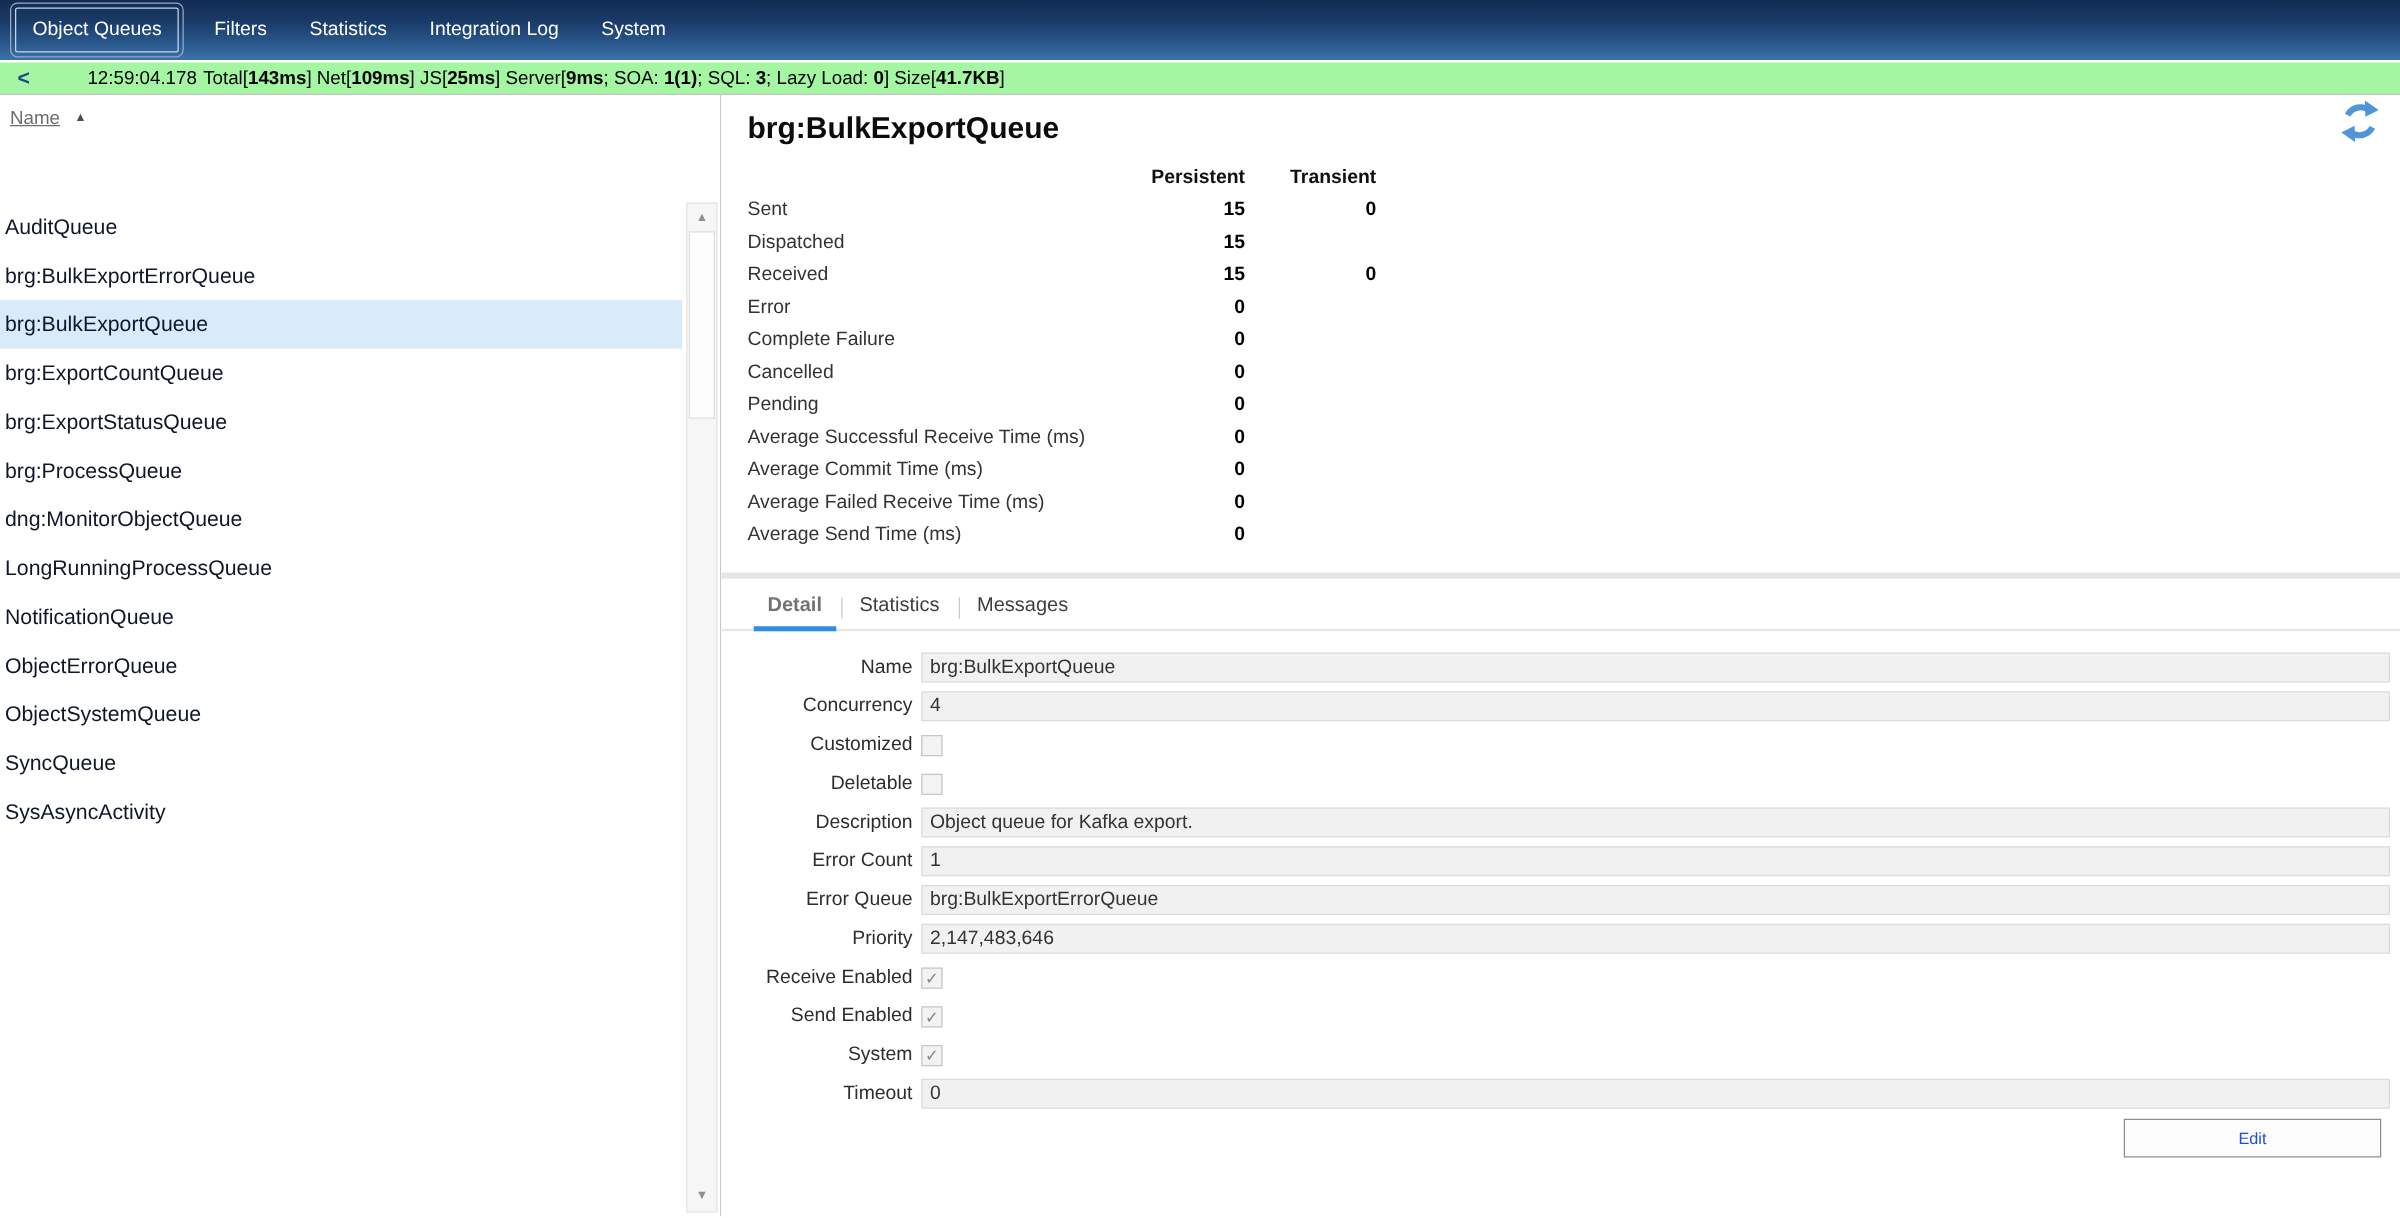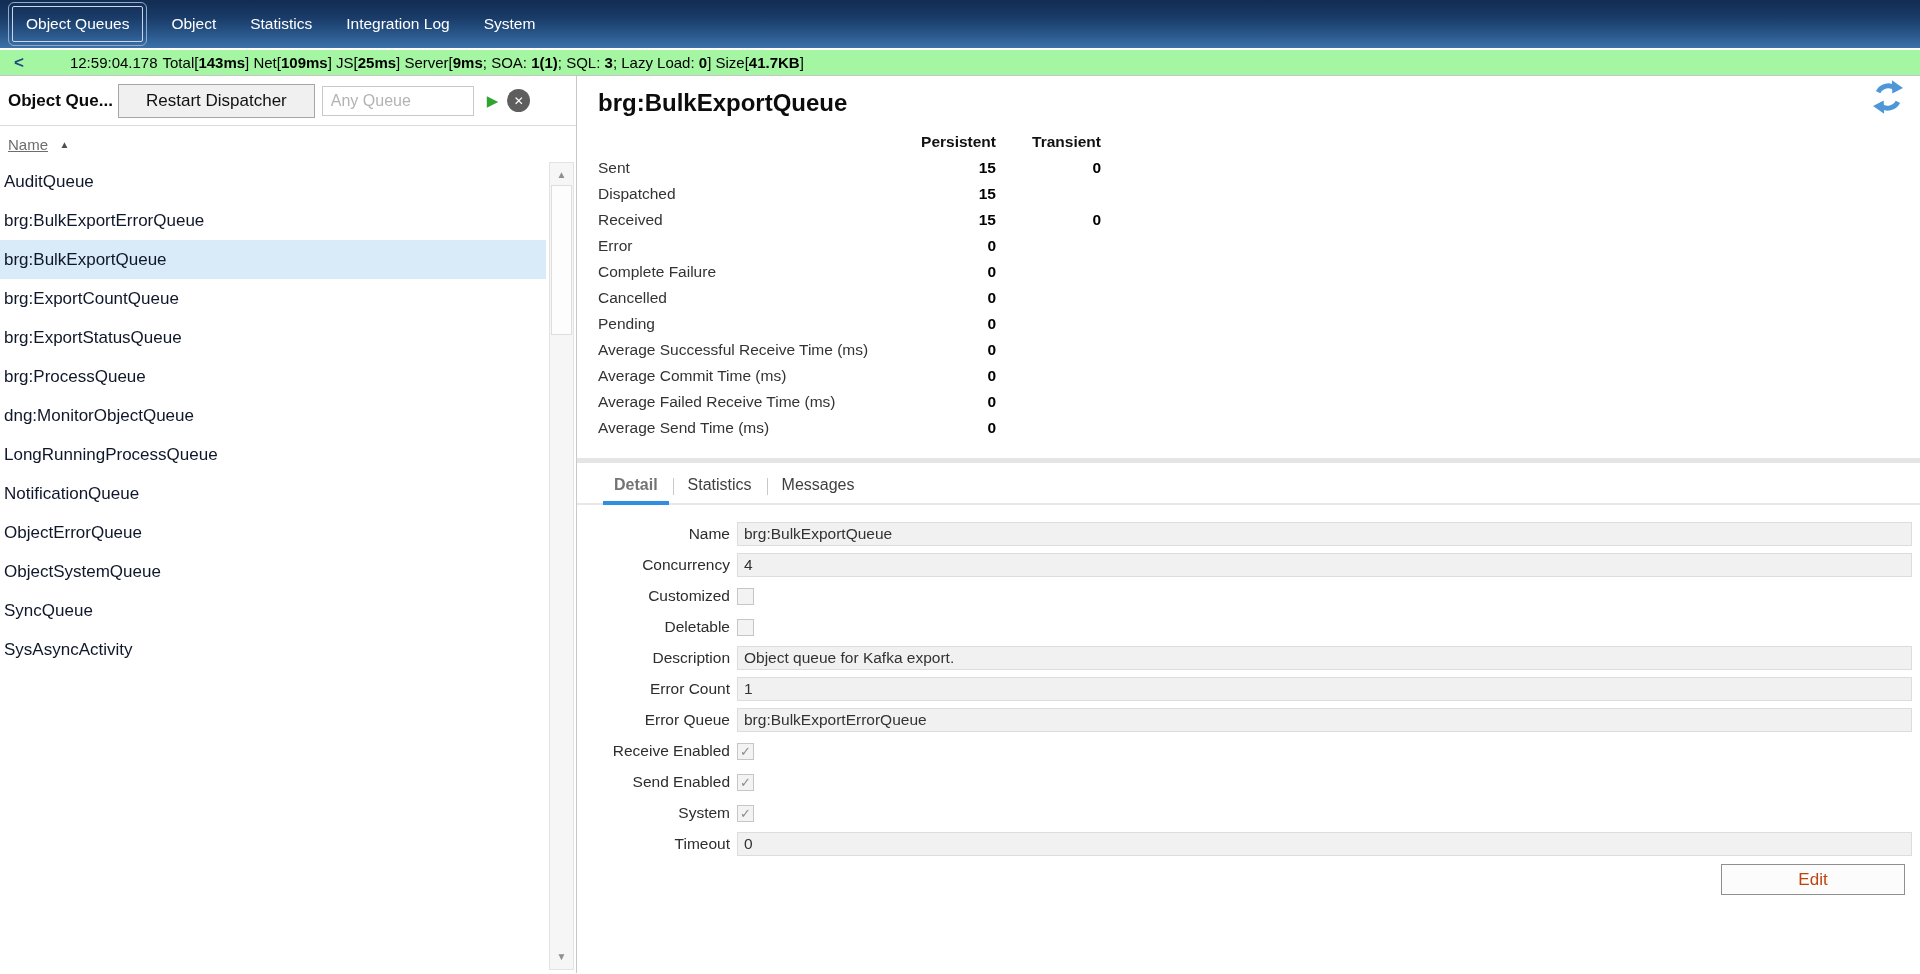--- a/index.html
+++ b/index.html
@@ -109,37 +109,37 @@
   }
   .checkbox {
     width:17px; height:17px; background:#f3f3f3; border:1px solid #c6c6c6;
     display:flex; align-items:center; justify-content:center; cursor:default;
   }
   .checkbox .check { font-size:13px; color:#8a8a8a; font-weight:700; line-height:1; visibility:hidden; }
   .checkbox.checked .check { visibility:visible; }
 
   .edit-row { display:flex; justify-content:flex-end; padding-right:15px; margin-top:8px; }
   .edit-btn {
-    width:184px; height:31px; background:#fcfcfc; border:1px solid #8f8f8f;
-    font-size:17px; color:#c2410c; font-family:inherit; cursor:default;
+    width:206px; height:31px; background:#fcfcfc; border:1px solid #8f8f8f;
+    font-size:13px; color:#1d4ed8; font-family:inherit; cursor:default;
   }
 </style>
 </head>
 <body>
 
 <div class="screen">
 
   <nav class="navbar">
     <div class="nav-items">
 
     <div class="nav-item active">
           <span>Object Queues</span>
         </div>
         <div class="nav-item">
-          <span>Object</span>
+          <span>Filters</span>
         </div>
         <div class="nav-item">
           <span>Statistics</span>
         </div>
         <div class="nav-item">
           <span>Integration Log</span>
         </div>
         <div class="nav-item">
           <span>System</span>
         </div>
@@ -150,29 +150,20 @@
     <span class="pb-back">&lt;</span>
     <span class="pb-time">12:59:04.178</span>
     <span class="pb-segs">
       
     <span class="seg">Total[</span><span class="seg b">143ms</span><span class="seg">] Net[</span><span class="seg b">109ms</span><span class="seg">] JS[</span><span class="seg b">25ms</span><span class="seg">] Server[</span><span class="seg b">9ms</span><span class="seg">; SOA: </span><span class="seg b">1(1)</span><span class="seg">; SQL: </span><span class="seg b">3</span><span class="seg">; Lazy Load: </span><span class="seg b">0</span><span class="seg">] Size[</span><span class="seg b">41.7KB</span><span class="seg">]</span></span>
   </div>
 
   <div class="main">
 
     <aside class="left-panel">
-      <div class="lp-header">
-        <span class="lp-title">Object Que...</span>
-        <button class="restart-btn">Restart Dispatcher</button>
-        <input class="queue-search" placeholder="Any Queue" style="">
-        <span class="play-icon">▶</span>
-        <span class="close-icon">
-          <span class="x">✕</span>
-        </span>
-      </div>
 
       <div class="lp-colhead">
         <span class="col-name">Name</span>
         <span class="sort-arrow">▲</span>
       </div>
 
       <div class="lp-list">
 
       <div class="queue-row">
             <span>AuditQueue</span>
@@ -367,20 +358,27 @@
             </div>
           </div>
           <div class="form-row">
             <label class="form-label">Error Queue</label>
             <div class="form-control">
               <input class="text-field" readonly="" value="brg:BulkExportErrorQueue" style="">
 
             </div>
           </div>
           <div class="form-row">
+            <label class="form-label">Priority</label>
+            <div class="form-control">
+              <input class="text-field" readonly="" value="2,147,483,646" style="">
+
+            </div>
+          </div>
+          <div class="form-row">
             <label class="form-label">Receive Enabled</label>
             <div class="form-control">
 
               <span class="checkbox checked">
                 <span class="check">✓</span>
               </span>
             </div>
           </div>
           <div class="form-row">
             <label class="form-label">Send Enabled</label>

